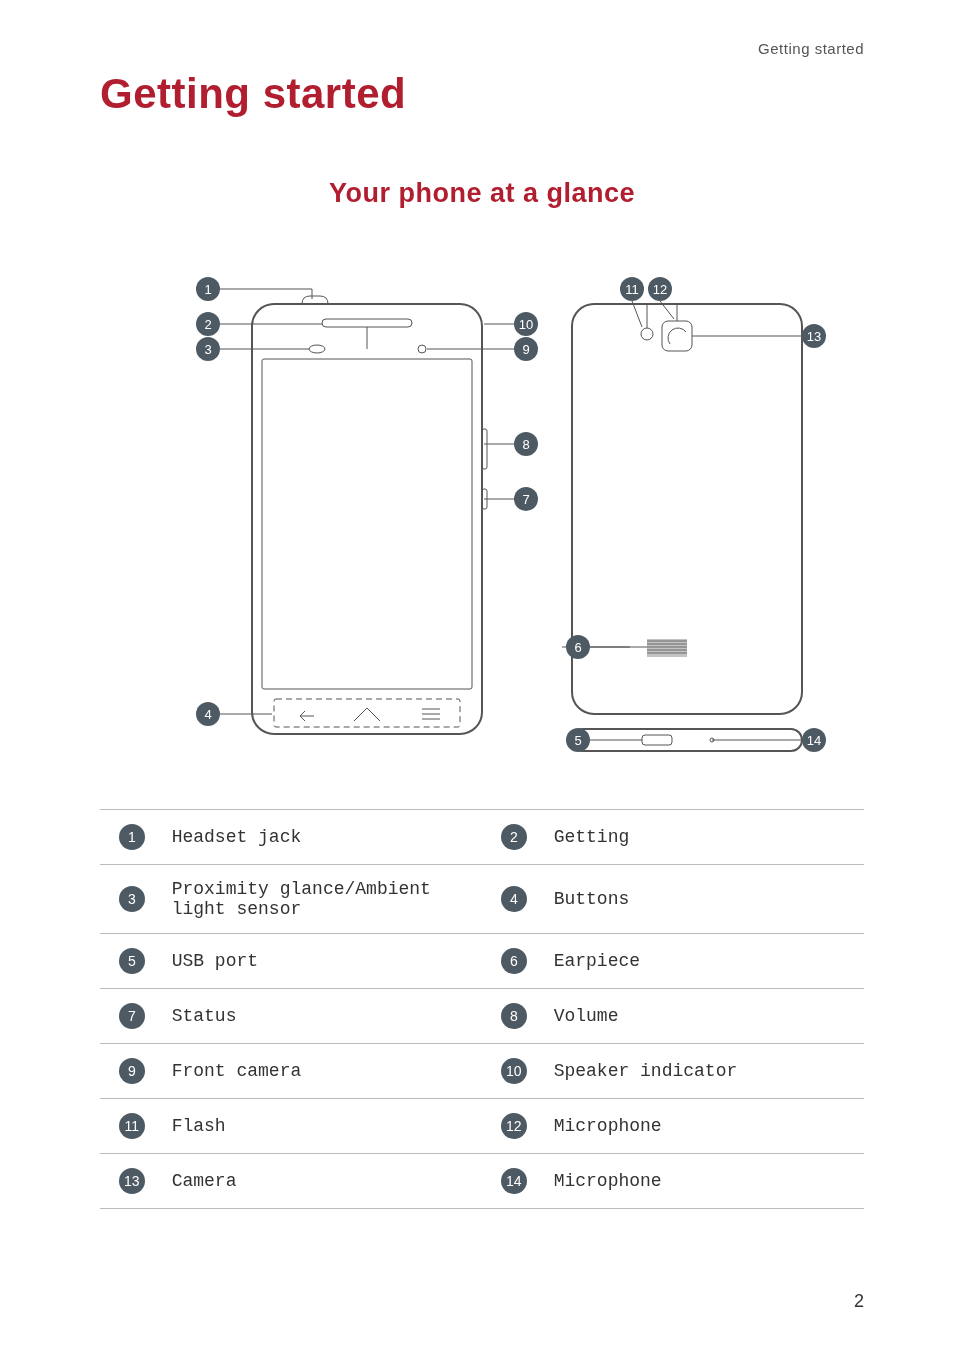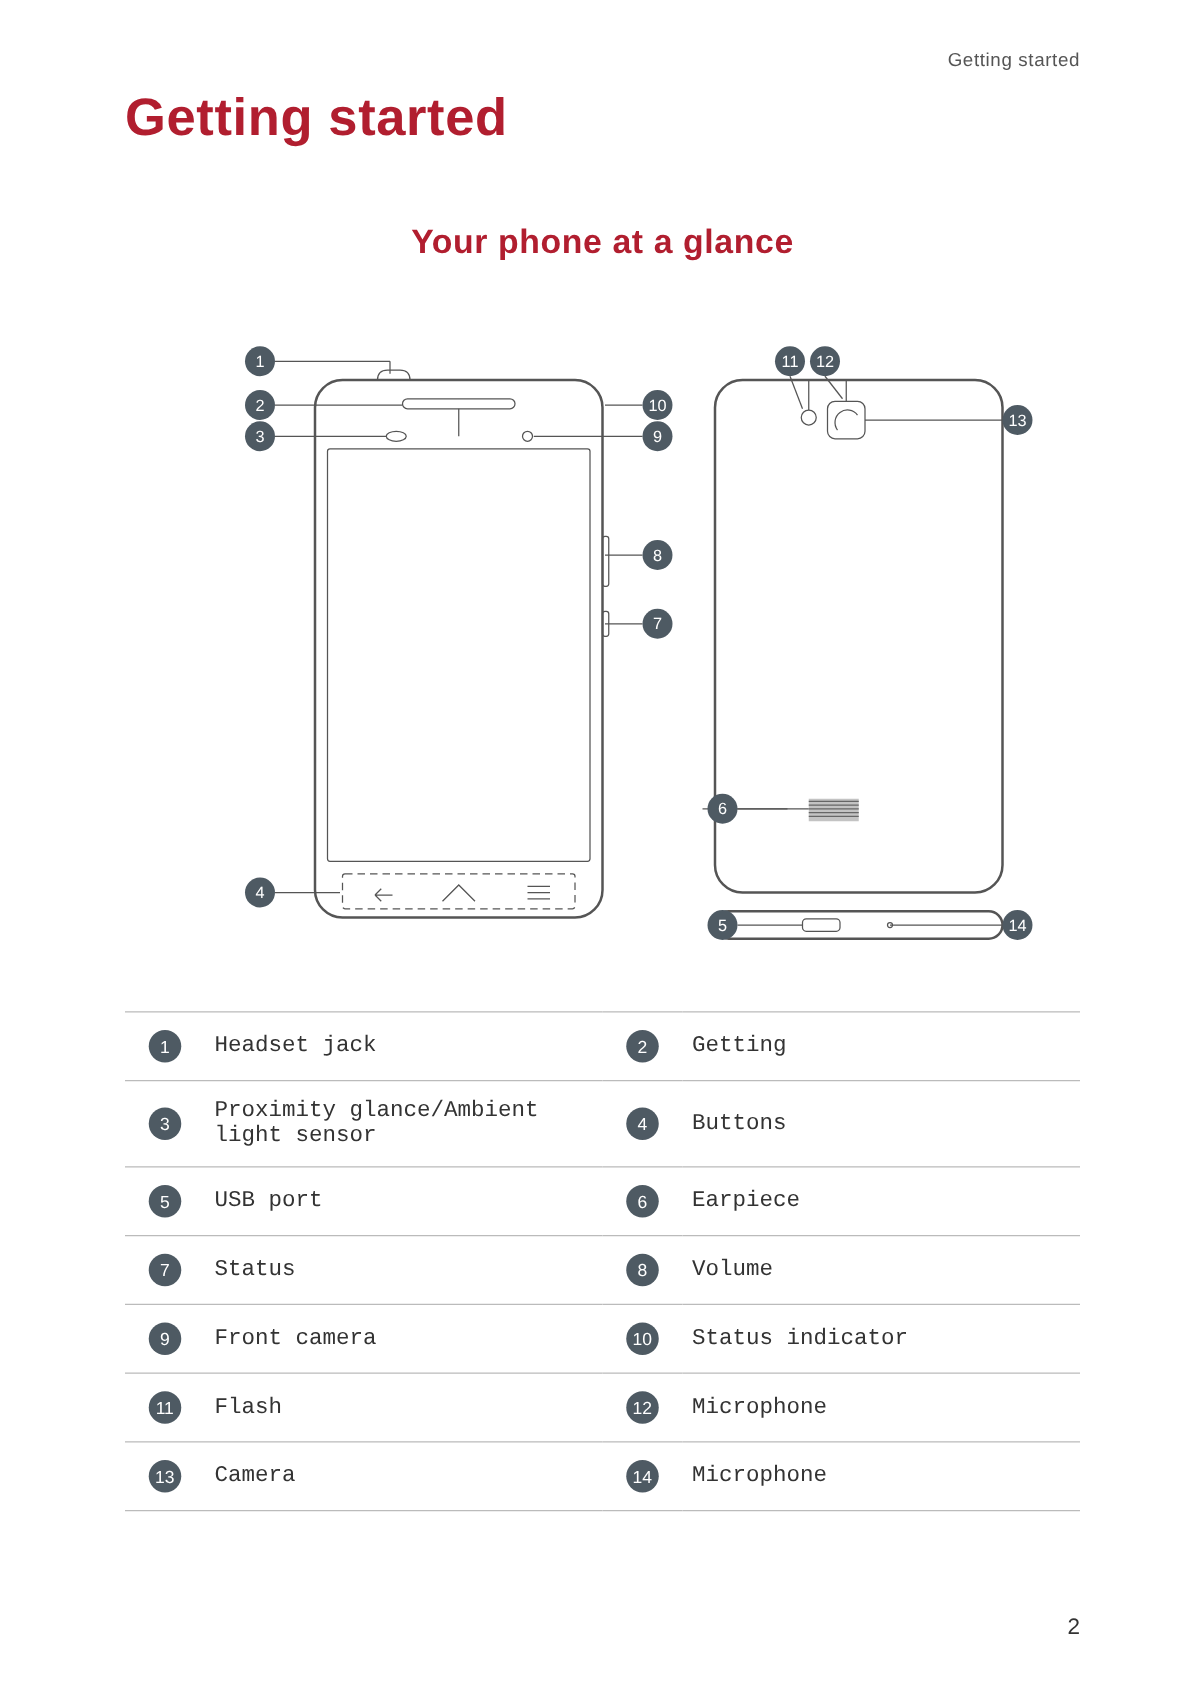--- a/index.html
+++ b/index.html
@@ -241,21 +241,21 @@
       <tr>
         <td class="num-col"><span class="num-badge">7</span></td>
         <td class="label-col">Status</td>
         <td class="num-col"><span class="num-badge">8</span></td>
         <td class="label-col">Volume</td>
       </tr>
       <tr>
         <td class="num-col"><span class="num-badge">9</span></td>
         <td class="label-col">Front camera</td>
         <td class="num-col"><span class="num-badge">10</span></td>
-        <td class="label-col">Status indicator</td>
+        <td class="label-col">Speaker indicator</td>
       </tr>
       <tr>
         <td class="num-col"><span class="num-badge">11</span></td>
         <td class="label-col">Flash</td>
         <td class="num-col"><span class="num-badge">12</span></td>
         <td class="label-col">Microphone</td>
       </tr>
       <tr>
         <td class="num-col"><span class="num-badge">13</span></td>
         <td class="label-col">Camera</td>

